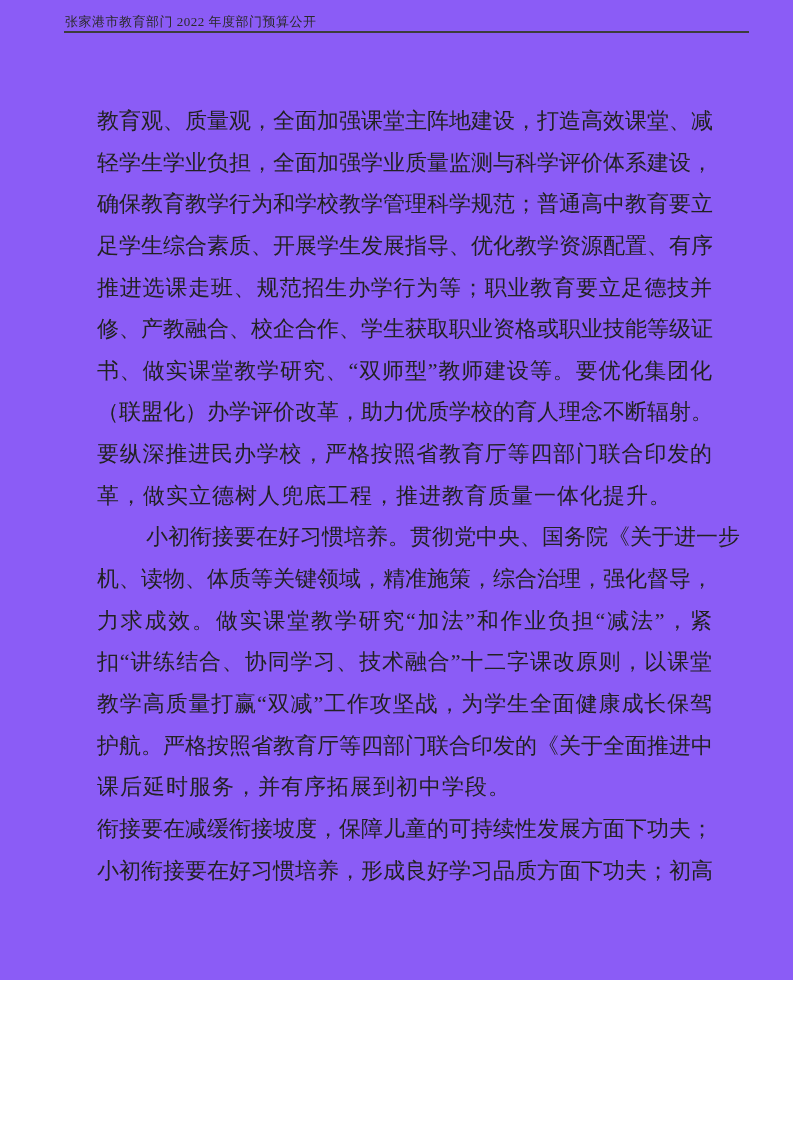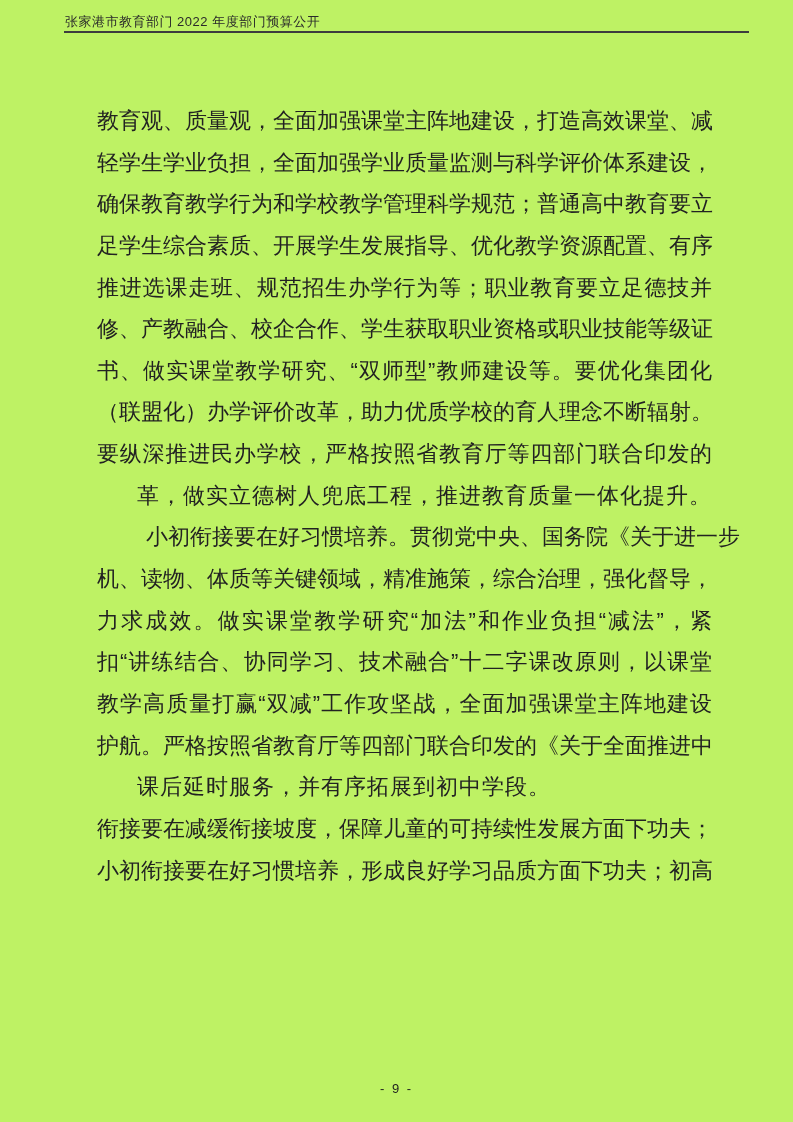--- a/index.html
+++ b/index.html
@@ -3,24 +3,24 @@
 <meta charset="utf-8">
 <style>
   html, body {
     margin: 0;
     padding: 0;
     background: #ffffff;
   }
   .page {
     position: relative;
     width: 793px;
-    height: 1122px;
-    background: #bef264;
+    height: 980px;
+    background: #8b5cf6;
     overflow: hidden;
-    font-family: Liberation Sans, sans-serif;
+    font-family: Liberation Serif, serif;
     color: #1f1f1f;
   }
   
   .header-area {
     position: absolute;
     left: 64px;
     top: 0;
     width: 685px;
   }
   .header-title {
@@ -57,21 +57,20 @@
     white-space: nowrap;
     overflow: visible;
   }
   .line.indent {
     text-indent: 49px;
   }
   .line.para-end {
     text-align: center;
     text-align-last: left;
     letter-spacing: 1px;
-    margin-left: 40px;
   }
   
   .page-number {
     position: absolute;
     left: 0;
     top: 1081px;
     width: 793px;
     text-align: center;
     font-size: 13px;
     letter-spacing: 2px;
@@ -96,21 +95,21 @@
     <div class="line">推进选课走班、规范招生办学行为等；职业教育要立足德技并</div>
     <div class="line">修、产教融合、校企合作、学生获取职业资格或职业技能等级证</div>
     <div class="line">书、做实课堂教学研究、“双师型”教师建设等。要优化集团化</div>
     <div class="line">（联盟化）办学评价改革，助力优质学校的育人理念不断辐射。</div>
     <div class="line">要纵深推进民办学校，严格按照省教育厅等四部门联合印发的</div>
     <div class="line para-end">革，做实立德树人兜底工程，推进教育质量一体化提升。</div>
     <div class="line indent">小初衔接要在好习惯培养。贯彻党中央、国务院《关于进一步</div>
     <div class="line">机、读物、体质等关键领域，精准施策，综合治理，强化督导，</div>
     <div class="line">力求成效。做实课堂教学研究“加法”和作业负担“减法”，紧</div>
     <div class="line">扣“讲练结合、协同学习、技术融合”十二字课改原则，以课堂</div>
-    <div class="line">教学高质量打赢“双减”工作攻坚战，全面加强课堂主阵地建设</div>
+    <div class="line">教学高质量打赢“双减”工作攻坚战，为学生全面健康成长保驾</div>
     <div class="line">护航。严格按照省教育厅等四部门联合印发的《关于全面推进中</div>
     <div class="line para-end">课后延时服务，并有序拓展到初中学段。</div>
     <div class="line">衔接要在减缓衔接坡度，保障儿童的可持续性发展方面下功夫；</div>
     <div class="line">小初衔接要在好习惯培养，形成良好学习品质方面下功夫；初高</div>
   </div>
 
   <div class="page-number">- 9 -</div>
 
 </div>
 

